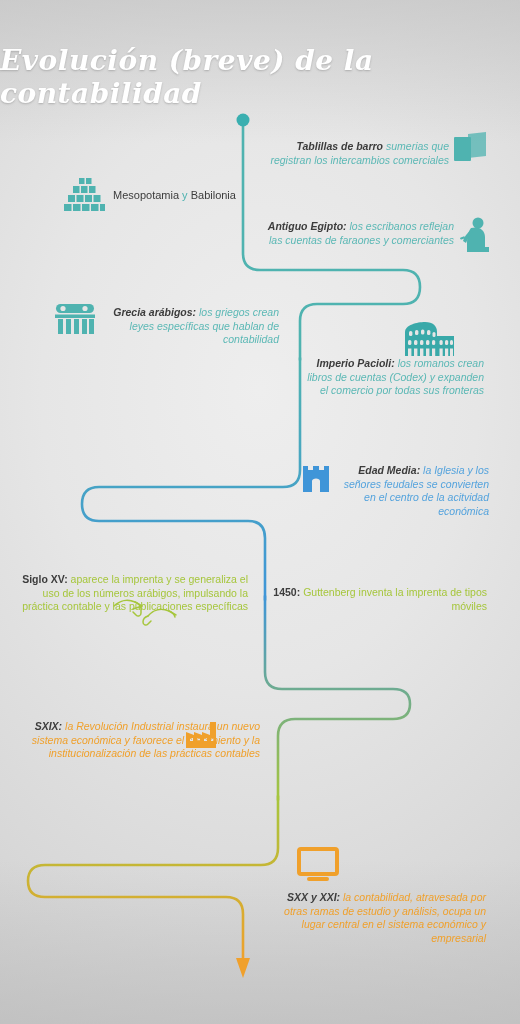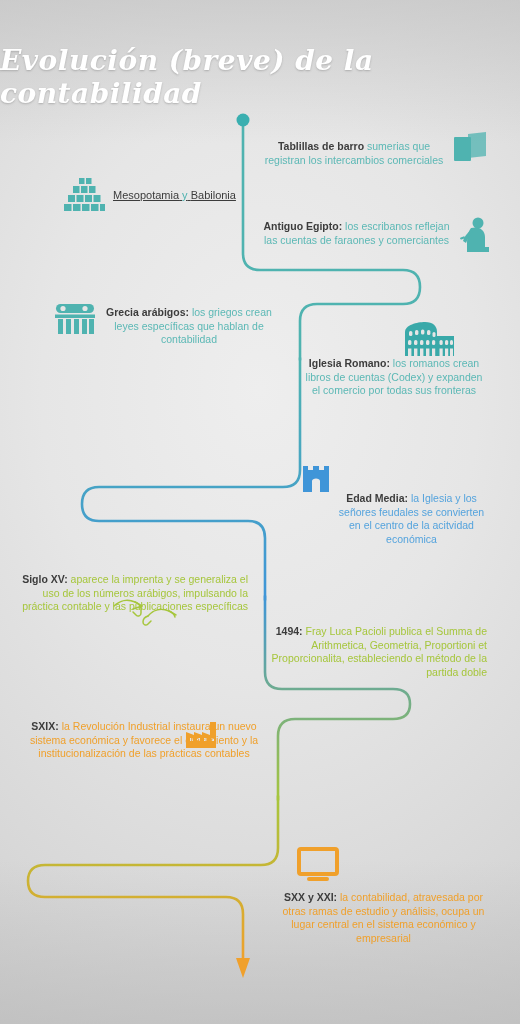--- a/index.html
+++ b/index.html
@@ -28,25 +28,25 @@
   }
 
   
   .timeline{position:absolute;left:0;top:0;width:520px;height:1024px;}
 
   
   .blk{position:absolute;font-size:10.5px;line-height:13.6px;}
   .blk b{font-weight:bold;color:#3c3c3c;}
   .t-teal, .t-teal b{ }
   .t-teal{color:#5bb8b5;}
-  .t-blue{color:#54a3dd;margin-top:28px;}
+  .t-blue{color:#54a3dd;}
   .t-green{color:#a6c63c;}
   .t-orange{color:#f0a02b;}
   .right{text-align:right;}
-  .left{text-align:center;}
+  .left{text-align:right;font-style:italic;}
 
   .lbl{position:absolute;font-size:11px;color:#3c3c3c;}
   .lbl .y{color:#4fb3b0;}
 
   .icon{position:absolute;}
 </style>
 </head>
 <body>
 
 <div class="page">
@@ -192,21 +192,21 @@
     </g>
   </svg>
 
   <svg class="icon" style="left:296px;top:846px;" width="44" height="36" viewBox="0 0 44 36">
     <g fill="none" stroke="#f0a02b" stroke-width="4" stroke-linejoin="round" stroke-linecap="round">
       <rect x="3" y="3" width="38" height="25" rx="2"></rect>
       <line x1="13" y1="33" x2="31" y2="33"></line>
     </g>
   </svg>
 
-  <div class="lbl" style="left:113px;top:189px;text-decoration:underline;">
+  <div class="lbl" style="left:113px;top:189px;">
     <span>Mesopotamia</span>
     <span class="y">y</span>
     <span>Babilonia</span>
   </div>
 
   <div class="blk t-teal left" style="left:259px;top:140px;width:190px;">
     <b>Tablillas de barro</b>
     <span>sumerias que registran los intercambios comerciales</span>
   </div>
 
@@ -214,39 +214,39 @@
     <b>Antiguo Egipto:</b>
     <span>los escribanos reflejan las cuentas de faraones y comerciantes</span>
   </div>
 
   <div class="blk t-teal left" style="left:99px;top:306px;width:180px;">
     <b>Grecia arábigos:</b>
     <span>los griegos crean leyes específicas que hablan de contabilidad</span>
   </div>
 
   <div class="blk t-teal left" style="left:304px;top:357px;width:180px;">
-    <b>Iglesia Romano:</b>
+    <b>Imperio Pacioli:</b>
     <span>los romanos crean libros de cuentas (Codex) y expanden el comercio por todas sus fronteras</span>
   </div>
 
   <div class="blk t-blue left" style="left:334px;top:464px;width:155px;">
     <b>Edad Media:</b>
     <span>la Iglesia y los señores feudales se convierten en el centro de la acitvidad económica</span>
   </div>
 
   <div class="blk t-green right" style="left:22px;top:549px;width:226px;margin-top:24px;">
     <b>Siglo XV:</b>
     <span>aparece la imprenta y se generaliza el uso de los números arábigos, impulsando la práctica contable y las publicaciones específicas</span>
   </div>
 
-
-  <div class="blk t-green right" style="left:264px;top:625px;width:223px;">
-    <b>1494:</b>
-    <span>Fray Luca Pacioli publica el Summa de Arithmetica, Geometria, Proportioni et Proporcionalita, estableciendo el método de la partida doble</span>
-  </div>
+  <div class="blk t-green right" style="left:272px;top:586px;width:215px;">
+    <b>1450:</b>
+    <span>Guttenberg inventa la imprenta de tipos móviles</span>
+  </div>
+
 
   <div class="blk t-orange left" style="left:28px;top:720px;width:232px;">
     <b>SXIX:</b>
     <span>la Revolución Industrial instaura un nuevo sistema económica y favorece el crecimiento y la institucionalización de las prácticas contables</span>
   </div>
 
   <div class="blk t-orange left" style="left:281px;top:891px;width:205px;">
     <b>SXX y XXI:</b>
     <span>la contabilidad, atravesada por otras ramas de estudio y análisis, ocupa un lugar central en el sistema económico y empresarial</span>
   </div>

